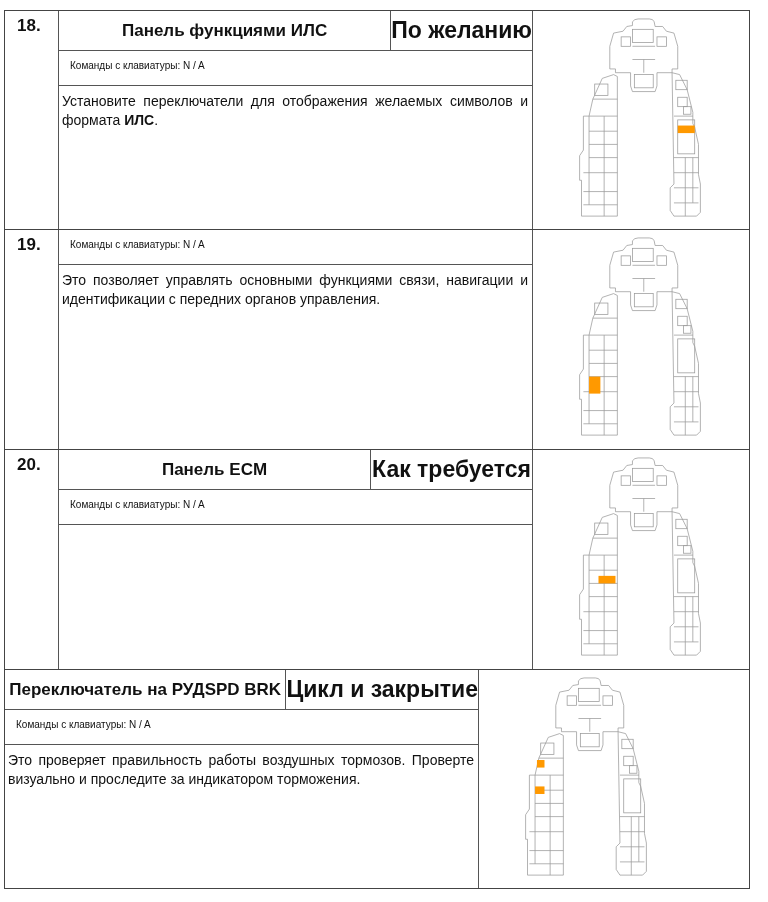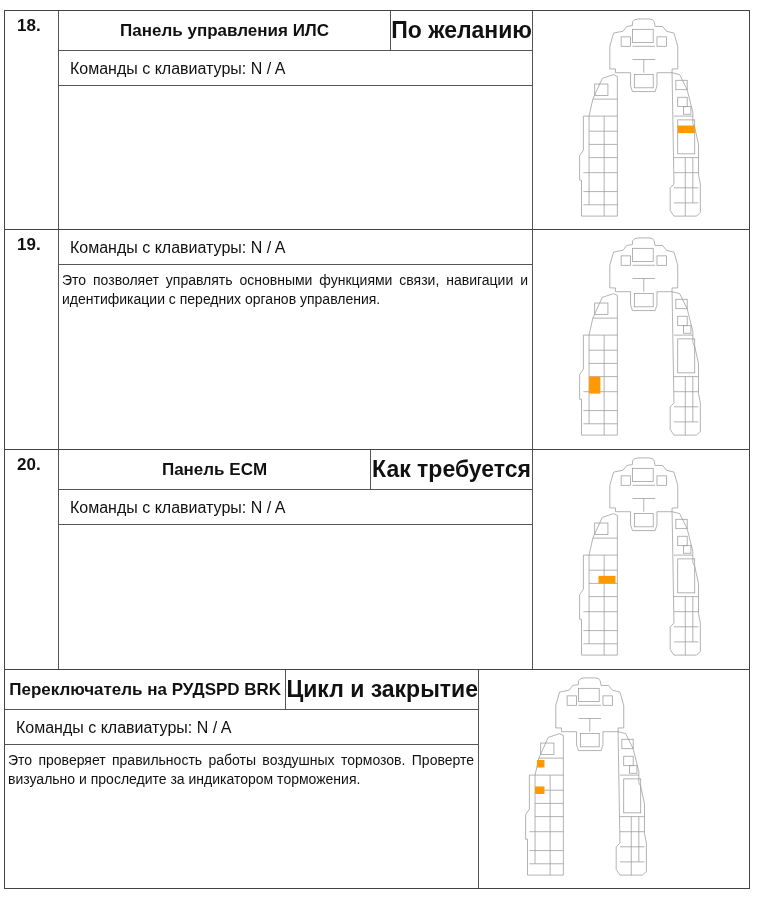--- a/index.html
+++ b/index.html
@@ -13,21 +13,21 @@
 
     .num { width: 54px; border-right: 1.5px solid #555; font-weight: bold; font-size: 17px; padding: 5px 0 0 12px; }
     .main { width: 474px; border-right: 1.5px solid #555; display: flex; flex-direction: column; }
     .pic { flex: 1; position: relative; }
 
     .head { height: 40px; display: flex; border-bottom: 1.5px solid #555; }
     .title { display: flex; align-items: center; justify-content: center; text-align: center;
              font-weight: bold; font-size: 17px; line-height: 17px; border-right: 1.5px solid #555; }
     .status { flex: 1; display: flex; align-items: center; justify-content: center;
               font-weight: bold; font-size: 23px; white-space: nowrap; }
-    .keys { height: 35px; border-bottom: 1.5px solid #555; font-size: 16px; padding: 9px 0 0 11px; }
+    .keys { height: 35px; border-bottom: 1.5px solid #555; font-size: 10px; padding: 9px 0 0 11px; }
     .desc { flex: 1; font-size: 14px; line-height: 19px; padding: 6px 4px 0 3px; text-align: justify; text-align-last: left; }
     .desc b { font-weight: bold; }
 
     .cockpit { position: absolute; left: 34px; top: 7px; width: 146px; height: 200px; }
     .hl { fill: #ff9900; }
   </style>
 </head>
 <body>
 
 <svg width="0" height="0" style="position:absolute">
@@ -71,24 +71,25 @@
     </g>
   </defs>
 </svg>
 
 <div class="table">
 
   <div class="row first">
     <div class="num">18.</div>
     <div class="main">
       <div class="head">
-        <div class="title" style="width:333px">Панель управления ИЛС</div>
+        <div class="title" style="width:333px">Панель функциями ИЛС</div>
         <div class="status">По желанию</div>
       </div>
       <div class="keys">Команды с клавиатуры: N / A</div>
+      <div class="desc"><span>Установите переключатели для отображения желаемых символов и формата </span><b>ИЛС</b><span>.</span></div>
     </div>
     <div class="pic">
       <svg class="cockpit" viewBox="0 0 136 212">
         <use href="#cockpit-base"></use>
         <rect class="hl" x="108" y="114" width="18" height="8"></rect>
       </svg>
     </div>
   </div>
 
   <div class="row">

